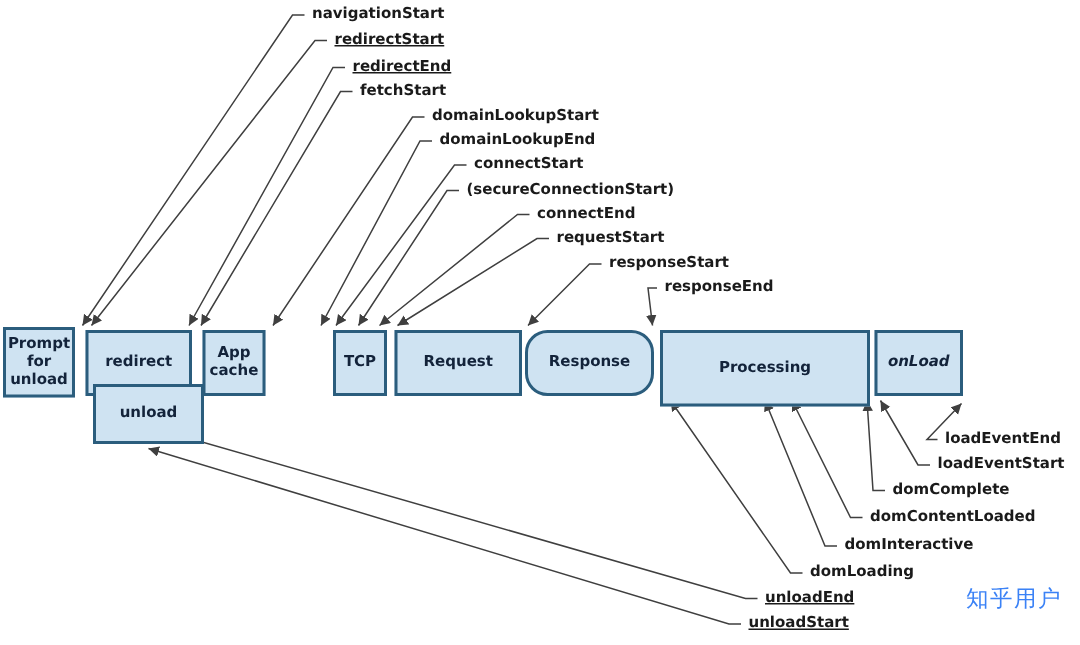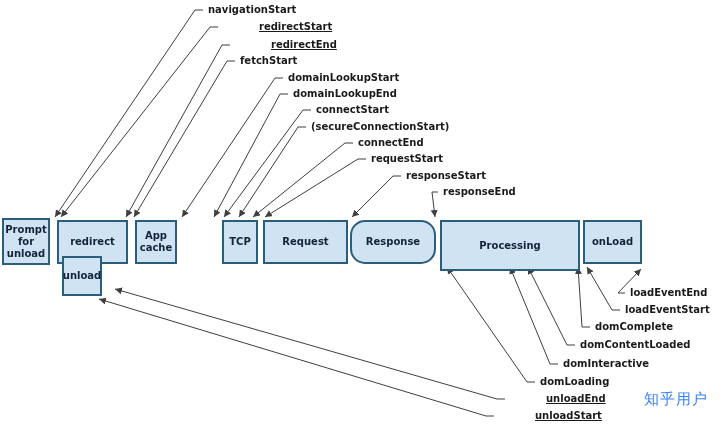--- a/index.html
+++ b/index.html
@@ -12,21 +12,21 @@
     position:absolute;box-sizing:border-box;
     background:#cfe3f2;border:2px solid #2b5d7d;
     display:flex;align-items:center;justify-content:center;text-align:center;
     font-size:10px;font-weight:bold;color:#13233a;line-height:1.2;padding:1px;
   }
   .evt{
     position:absolute;font-size:10px;font-weight:bold;color:#1a1a1a;
     line-height:14px;white-space:nowrap;background:rgba(255,255,255,.85);
     padding:0 2px;
   }
-  .evt.u{text-decoration:underline;margin-left:36px;}
+  .evt.u{text-decoration:underline;}
   .watermark{
     position:absolute;font-size:15px;color:#3b82f6;letter-spacing:1px;
   }
 </style>
 </head>
 <body>
 
 <div id="stage">
 
   <svg class="lines" viewBox="0 0 720 430">
@@ -60,22 +60,22 @@
     </g>
   </svg>
 
   <div class="tl-box" style="left:2px;top:218px;width:48px;height:47px;">Prompt for unload</div>
   <div class="tl-box" style="left:57px;top:220px;width:71px;height:44px;">redirect</div>
   <div class="tl-box" style="left:135px;top:220px;width:42px;height:44px;">App cache</div>
   <div class="tl-box" style="left:222px;top:220px;width:36px;height:44px;">TCP</div>
   <div class="tl-box" style="left:263px;top:220px;width:85px;height:44px;">Request</div>
   <div class="tl-box" style="left:350px;top:220px;width:86px;height:44px;border-radius:15px;">Response</div>
   <div class="tl-box" style="left:440px;top:220px;width:140px;height:51px;">Processing</div>
-  <div class="tl-box" style="left:583px;top:220px;width:59px;height:44px;">onLoad</div>
-  <div class="tl-box" style="left:62px;top:256px;width:40px;height:40px;z-index:2;">unload</div>
+  <div class="tl-box" style="left:583px;top:220px;width:59px;height:44px;font-style:italic;">onLoad</div>
+  <div class="tl-box" style="left:62px;top:256px;width:74px;height:40px;z-index:2;">unload</div>
 
   <div class="evt" style="left:206px;top:3px;">navigationStart</div>
   <div class="evt u" style="left:221px;top:20px;">redirectStart</div>
   <div class="evt u" style="left:233px;top:38px;">redirectEnd</div>
   <div class="evt" style="left:238px;top:54px;">fetchStart</div>
   <div class="evt" style="left:286px;top:71px;">domainLookupStart</div>
   <div class="evt" style="left:291px;top:87px;">domainLookupEnd</div>
   <div class="evt" style="left:314px;top:103px;">connectStart</div>
   <div class="evt" style="left:309px;top:120px;">(secureConnectionStart)</div>
   <div class="evt" style="left:356px;top:136px;">connectEnd</div>

